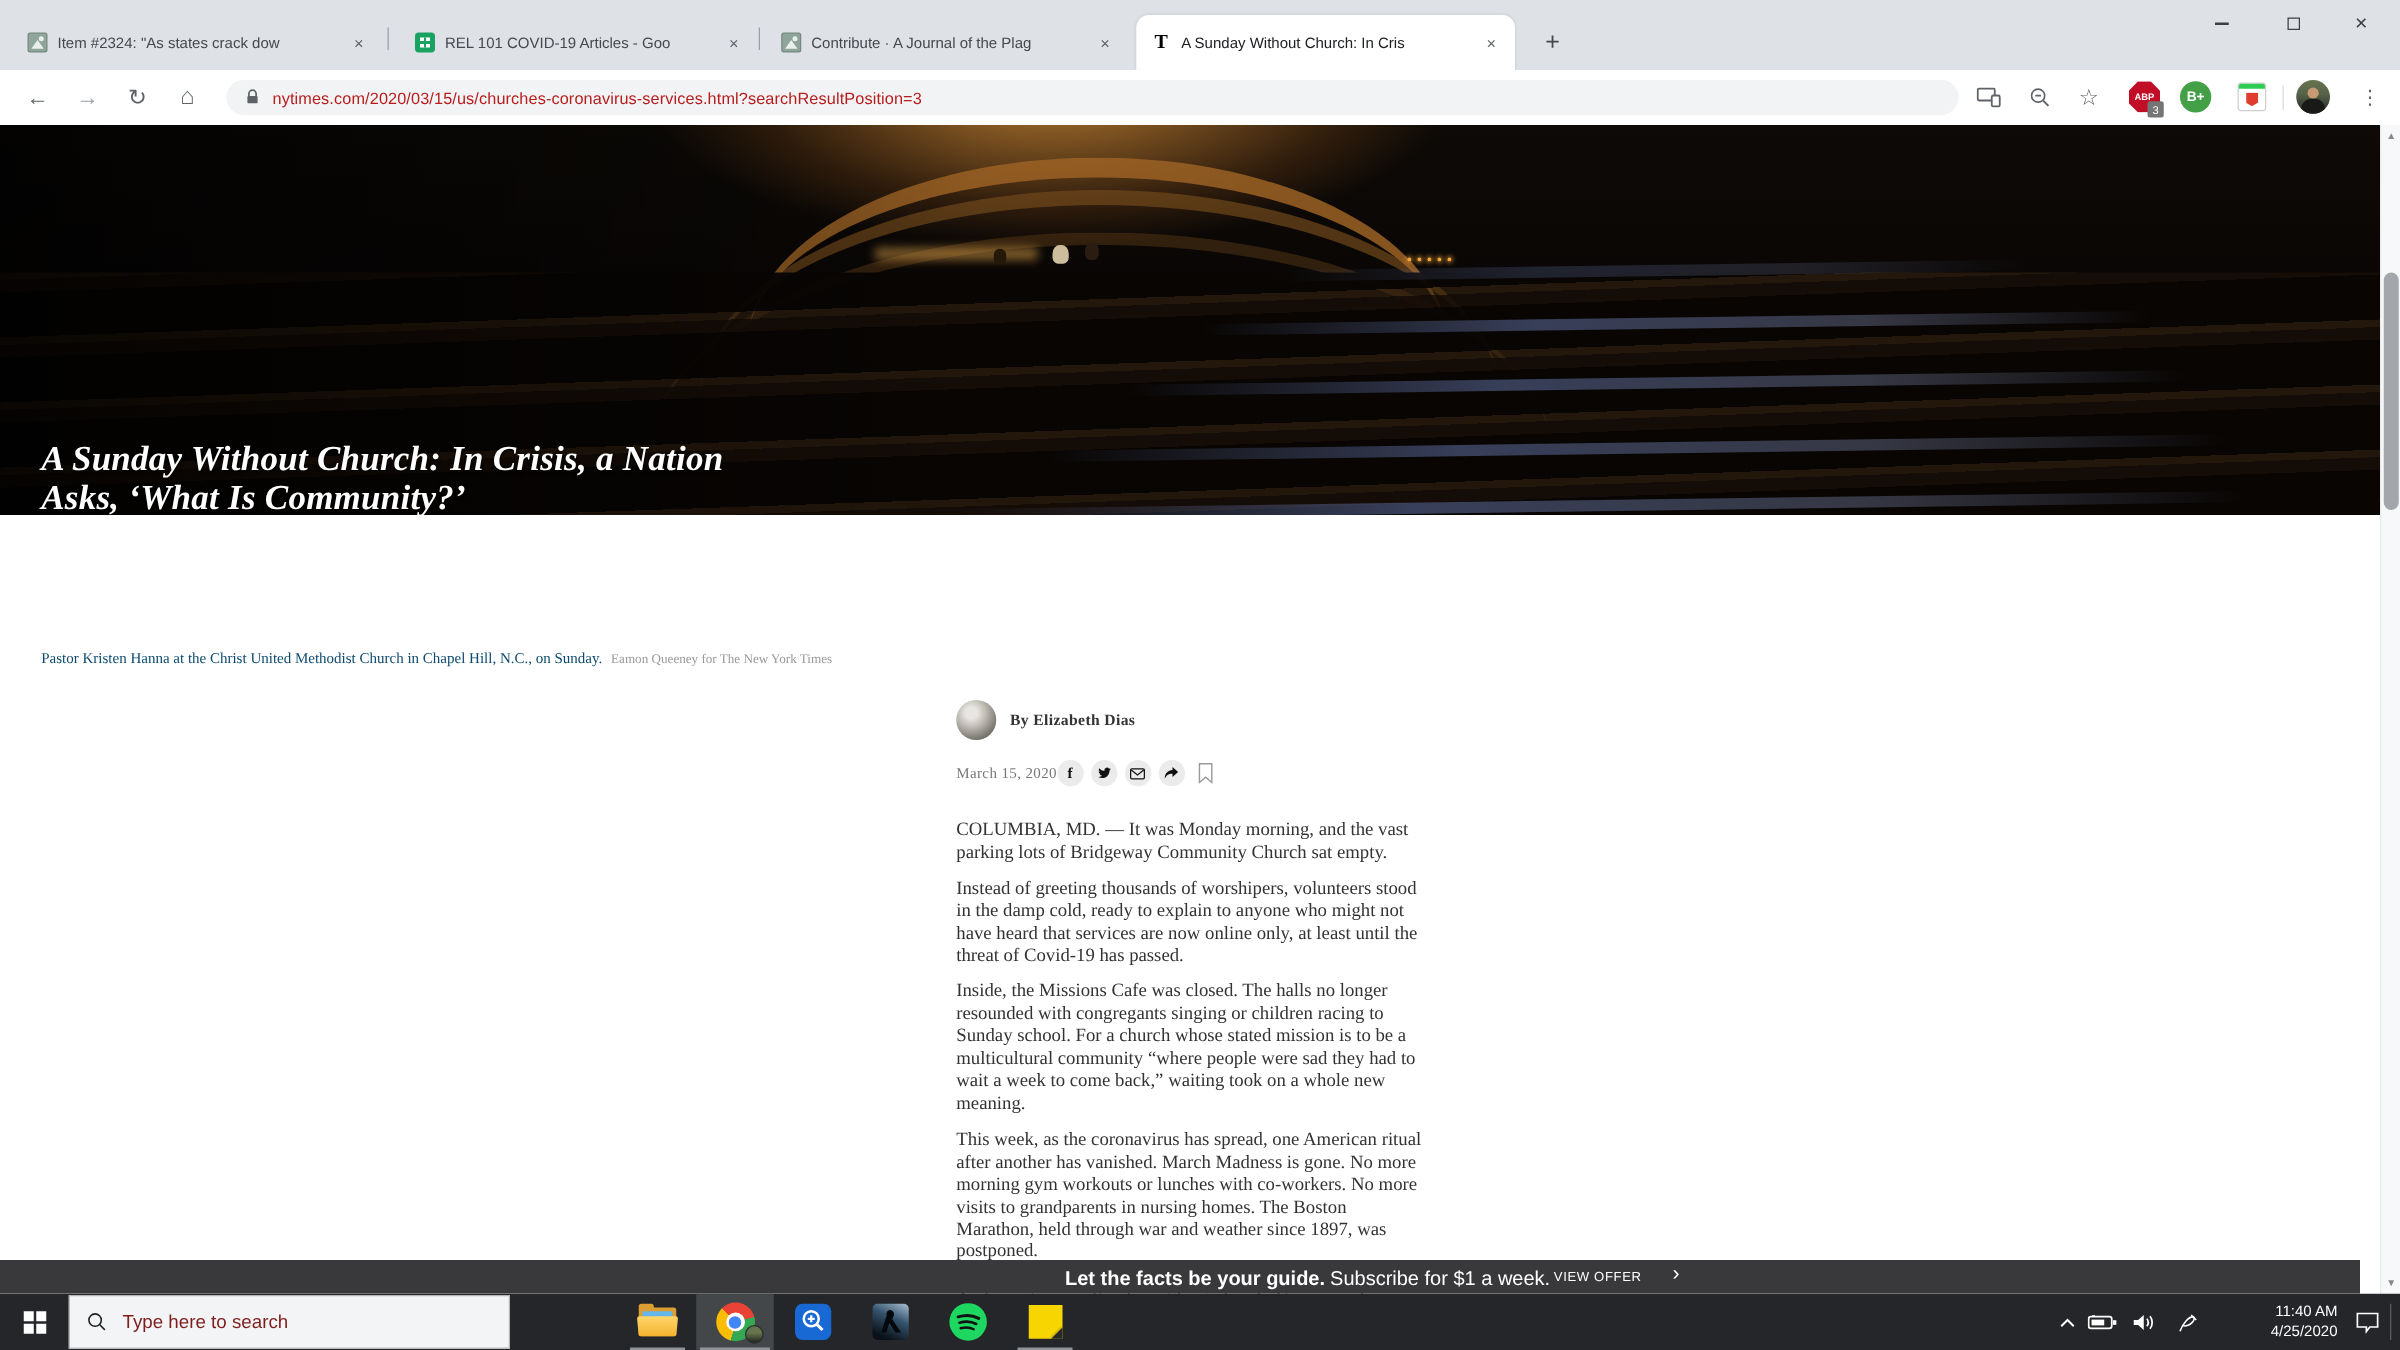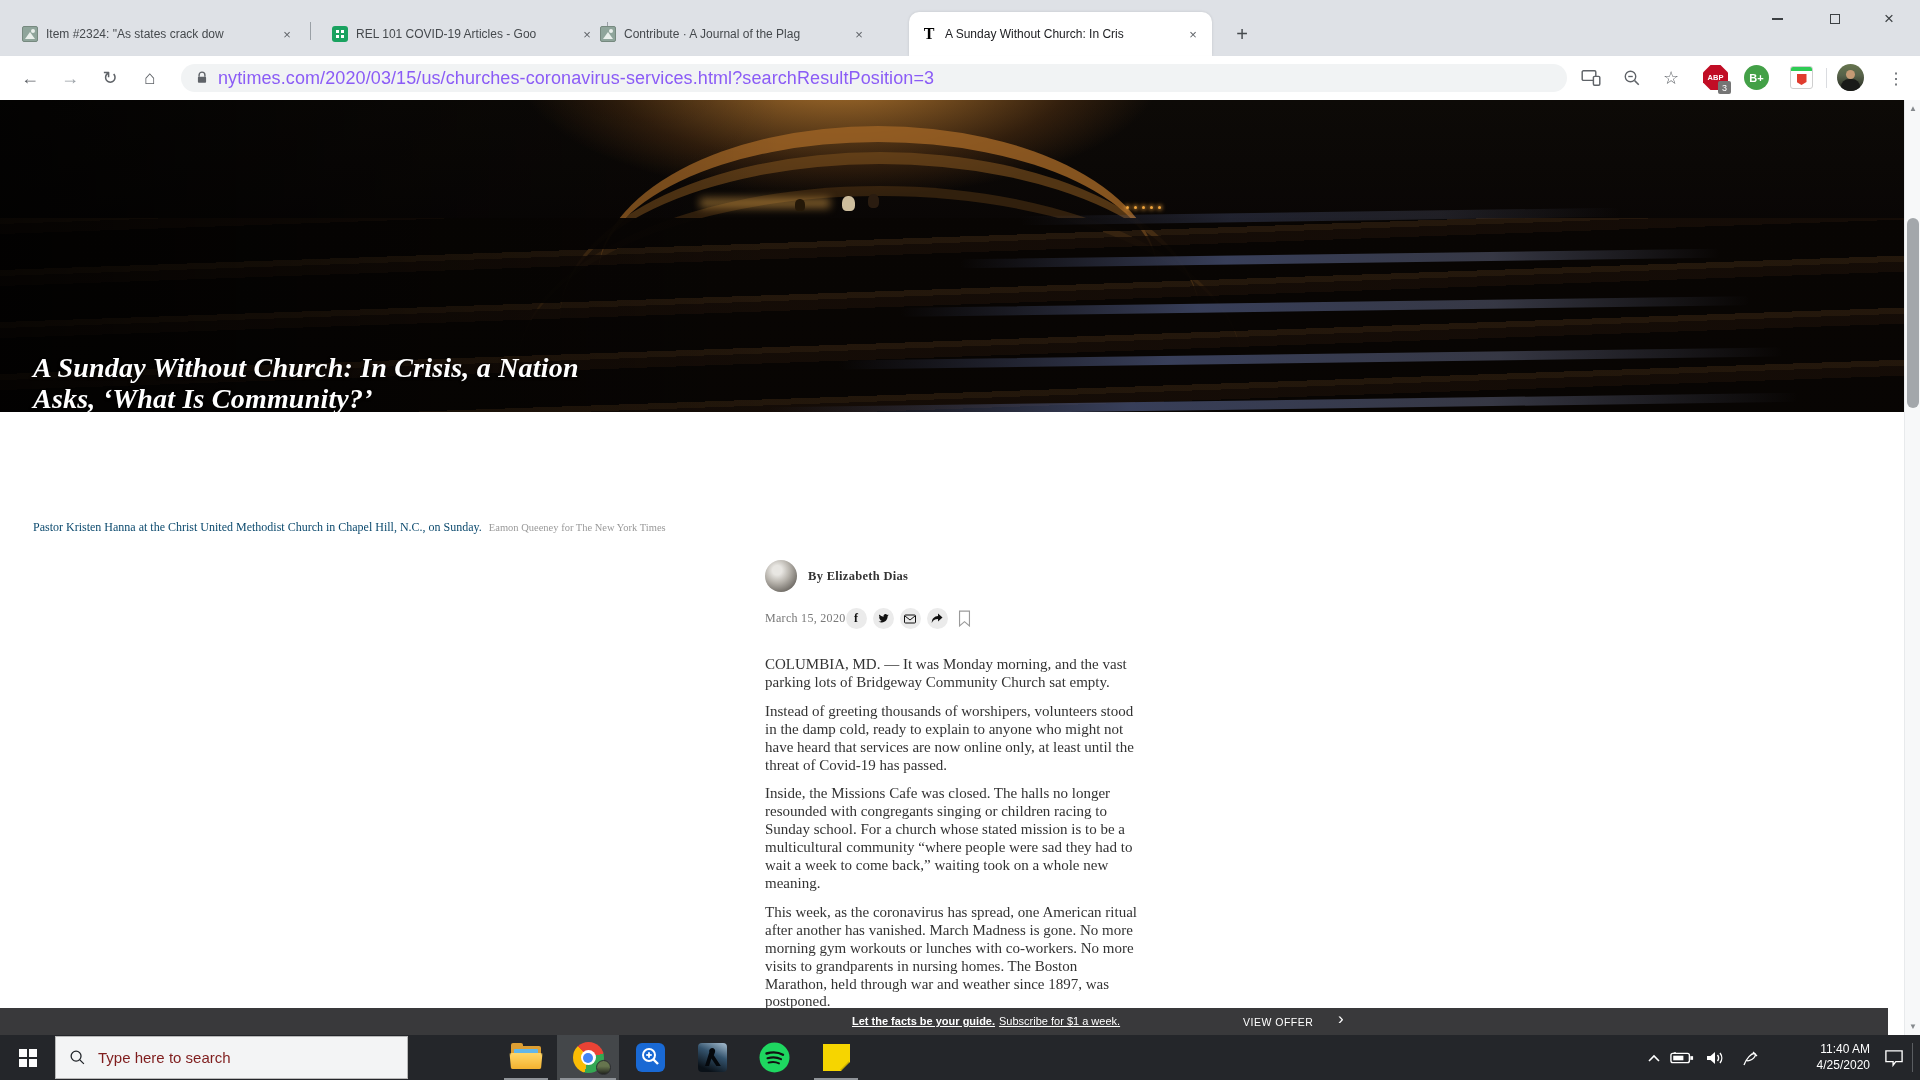--- a/index.html
+++ b/index.html
@@ -35,21 +35,21 @@
   .wc-max i { width:10px; height:10px; border:1.5px solid #3c4043; }
   .wc-close span { font-size:17px; }
 
   
   .toolbar { position:absolute; left:0; top:56px; width:1920px; height:44px; background:#fff; box-shadow:0 1px 2px rgba(0,0,0,.08); }
   .nav-ico { position:absolute; top:8px; width:28px; height:28px; display:flex; align-items:center; justify-content:center;
              font-size:18px; color:#5f6368; border-radius:50%; }
   .addr { position:absolute; left:181px; top:8px; width:1386px; height:28px; background:#f1f3f4; border-radius:14px;
           display:flex; align-items:center; padding-left:14px; }
   .addr svg { flex:0 0 auto; }
-  .url { font-size:18px; color:#8b5cf6; margin-left:9px; letter-spacing:.1px; }
+  .url { font-size:13px; color:#b91c1c; margin-left:9px; letter-spacing:.1px; }
   .tb-ico { position:absolute; top:8px; width:28px; height:28px; display:flex; align-items:center; justify-content:center; color:#5f6368; }
   .ext-abp { position:absolute; left:1703px; top:9px; width:25px; height:25px; background:#c10d25;
      clip-path:polygon(30% 0,70% 0,100% 30%,100% 70%,70% 100%,30% 100%,0 70%,0 30%);
      color:#fff; font-size:7.5px; font-weight:bold; display:flex; align-items:center; justify-content:center; }
   .ext-abp-badge { position:absolute; left:1718px; top:25px; width:13px; height:13px; background:#757575; color:#fff;
      font-size:9px; display:flex; align-items:center; justify-content:center; border-radius:2px; }
   .ext-bplus { position:absolute; left:1744px; top:9px; width:25px; height:25px; border-radius:50%; background:#43a047;
      color:#fff; font-weight:bold; font-size:11px; display:flex; align-items:center; justify-content:center; }
   .ext-shield { position:absolute; left:1790px; top:10px; width:23px; height:23px; background:#fff; border:1px solid #cfcfcf; border-radius:3px; }
   .ext-shield::before { content:""; position:absolute; left:0; top:0; right:0; height:4px; background:#2ecc54; border-radius:2px 2px 0 0; }
@@ -111,21 +111,21 @@
   .share { display:flex; align-items:center; gap:6px; }
   .circle-ico { width:21px; height:21px; border-radius:50%; background:#ebebeb; display:flex; align-items:center; justify-content:center; }
   .circle-ico .fb { font-family:"Liberation Serif",serif; font-weight:bold; font-size:12px; color:#111; }
   .bm { margin-left:4px; display:flex; align-items:center; }
   .paragraphs { margin-top:27px; }
   .paragraphs p { font-family:"Liberation Serif",serif; font-size:15px; line-height:17.9px; color:#333; margin:0 0 11px 0; }
   .paragraphs p.gap-top { margin-top:20px; }
 
   
   .offer { position:absolute; left:0; top:908px; width:1888px; height:27px; background:#39393b; color:#fff; }
-  .offer-lead { position:absolute; left:852px; top:7px; font-size:11px;text-decoration:underline; }
+  .offer-lead { position:absolute; left:852px; top:7px; font-size:16px; }
   .offer-lead b { font-weight:bold; margin-right:4px; }
   .offer-cta { position:absolute; left:1243px; top:8px; font-size:10.5px; font-weight:normal; letter-spacing:.5px; }
   .offer-chev { position:absolute; left:1338px; top:1px; font-size:17px; color:#fff; }
 
   
   .vscroll { position:absolute; right:0; top:0; width:16px; height:935px; background:#f7f8f9; border-left:1px solid #e8eaec; }
   .varrow { position:absolute; left:0; width:16px; text-align:center; font-size:8px; color:#85898d; }
   .va-up { top:4px; } .va-down { bottom:4px; }
   .vthumb { position:absolute; left:2px; top:118px; width:12px; height:190px; background:#a3a7ab; border-radius:6px; }
 
@@ -185,21 +185,21 @@
     </div>
     <div class="tab-divider" style="left:310px;"></div>
 
     <div class="tab" style="left:320px;width:286px;">
       <span class="fav fav-sheets"></span>
       <span class="tab-title">REL 101 COVID-19 Articles - Goo</span>
       <span class="tab-close">×</span>
     </div>
     <div class="tab-divider" style="left:607px;"></div>
 
-    <div class="tab" style="left:588px;width:290px;justify-content:center;">
+    <div class="tab" style="left:613px;width:290px;justify-content:center;">
       <span class="fav fav-img"></span>
       <span class="tab-title">Contribute · A Journal of the Plag</span>
       <span class="tab-close">×</span>
     </div>
 
     <div class="tab active" style="left:909px;width:303px;">
       <span class="fav fav-nyt">T</span>
       <span class="tab-title">A Sunday Without Church: In Cris</span>
       <span class="tab-close">×</span>
     </div>

